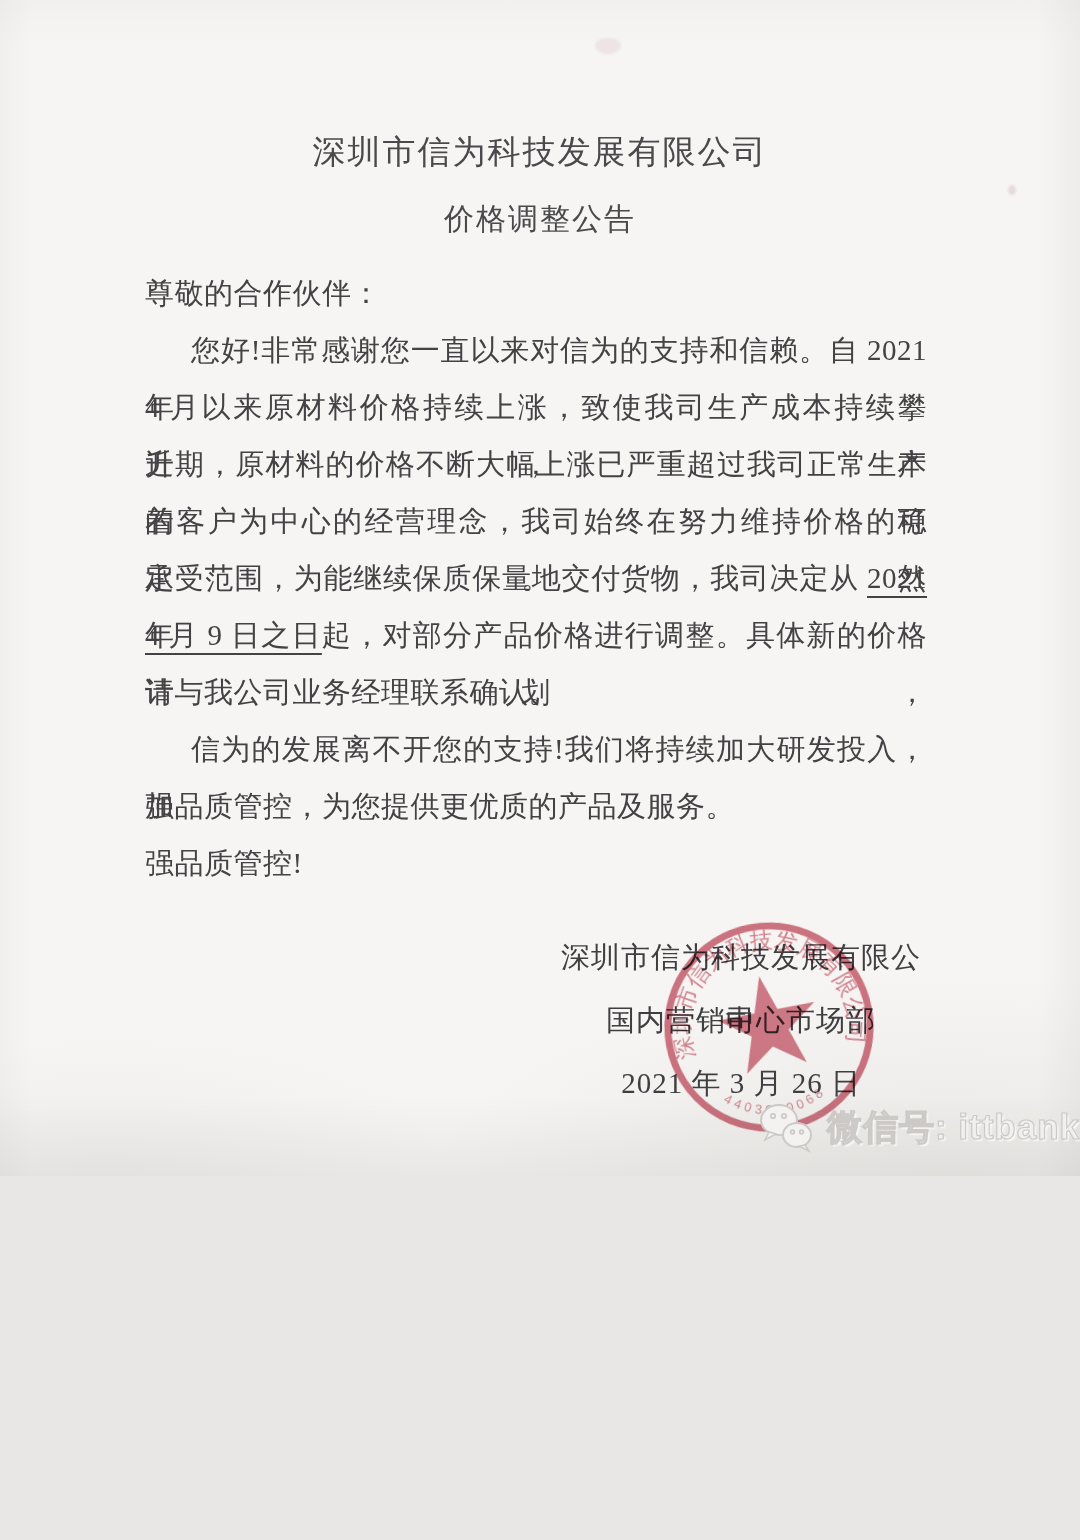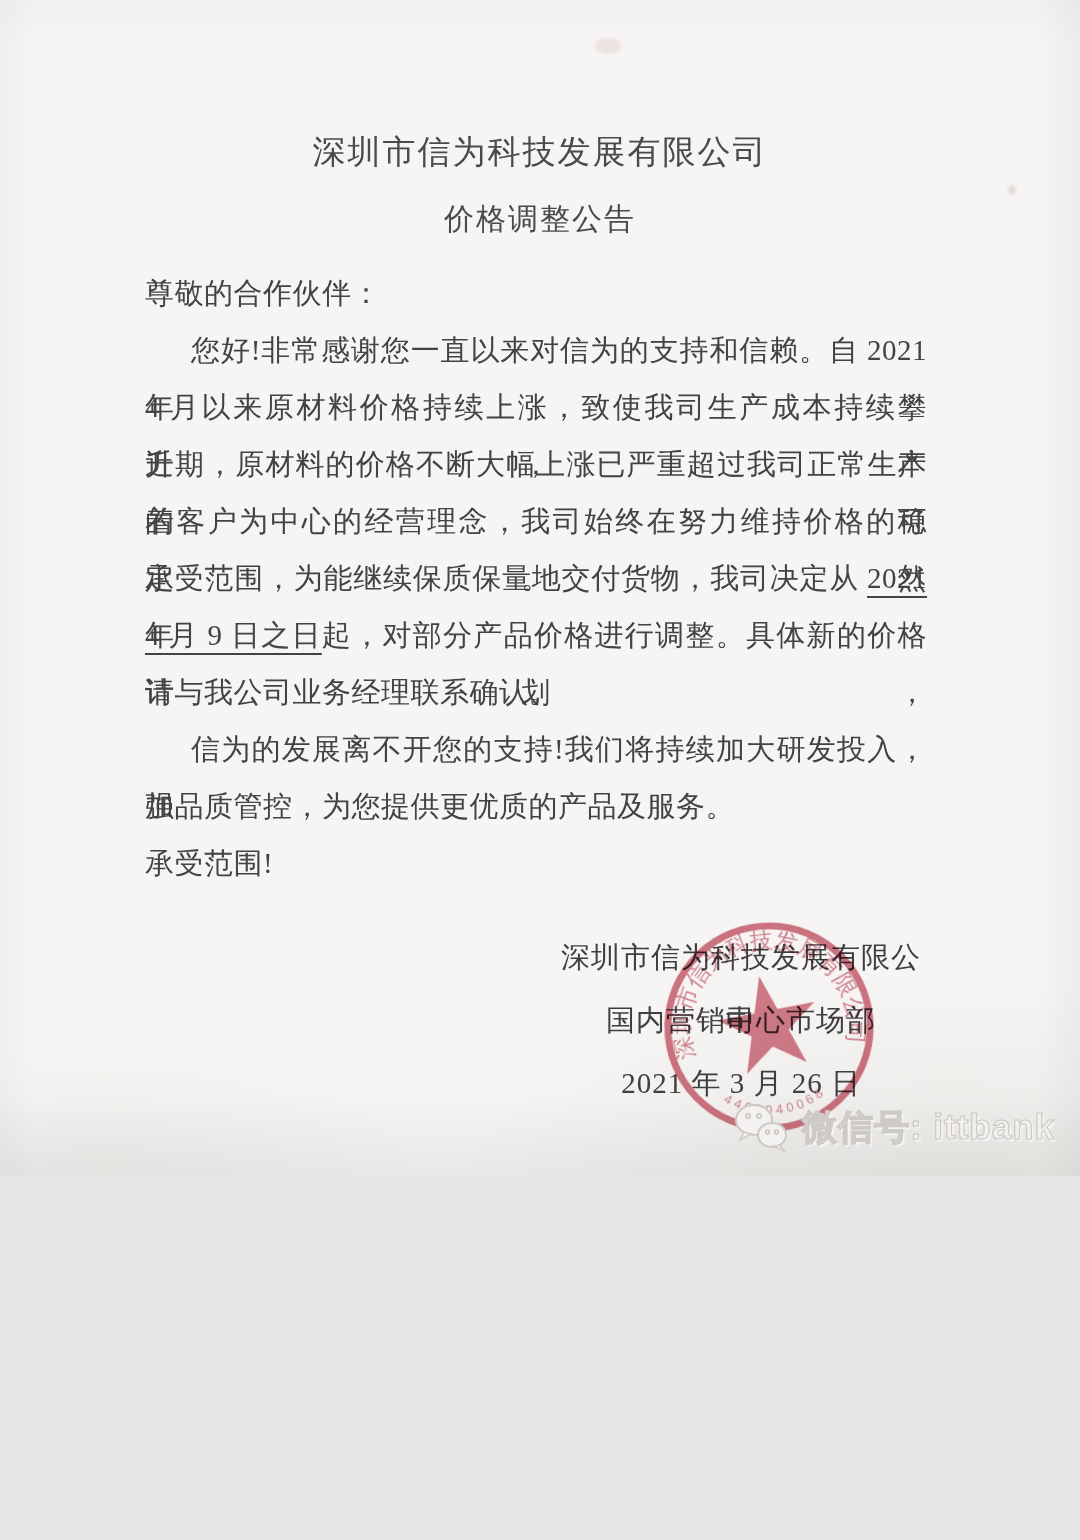--- a/index.html
+++ b/index.html
@@ -44,21 +44,21 @@
   
   .stamp {
     position:absolute; left:650px; top:908px; width:238px; height:238px;
     mix-blend-mode:multiply; opacity:0.92;
     transform:rotate(-5deg);
     filter:blur(0.35px);
   }
 
   
   .watermark {
-    position:absolute; right:25px; bottom:22px;
+    position:absolute; right:0; bottom:22px;
     display:flex; align-items:center; gap:8px;
   }
   .watermark-label {
     font-family:"Liberation Sans","DejaVu Sans",sans-serif;
     font-size:35px; font-weight:bold;
     color:#f2f0ee;
     -webkit-text-stroke:1.2px #ccc9c6;
     text-shadow:2px 2px 2px rgba(255,255,255,0.9), 1px 1px 1px rgba(150,148,145,0.55);
     letter-spacing:1px;
   }
@@ -83,21 +83,21 @@
       <div class="body-line"><span>尊敬的合作伙伴：</span></div>
       <div class="body-line justify indent"><span>您好!非常感谢您一直以来对信为的支持和信赖。自 2021 年</span></div>
       <div class="body-line justify"><span>4 月以来原材料价格持续上涨，致使我司生产成本持续攀升，本</span></div>
       <div class="body-line justify"><span>近期，原材料的价格不断大幅上涨已严重超过我司正常生产的可</span></div>
       <div class="body-line justify"><span>着客户为中心的经营理念，我司始终在努力维持价格的稳定。然</span></div>
       <div class="body-line justify"><span>承受范围，为能继续保质保量地交付货物，我司决定从 </span><span class="u">2021 年</span></div>
       <div class="body-line justify"><span class="u">4 月 9 日之日</span><span>起，对部分产品价格进行调整。具体新的价格计划，</span></div>
       <div class="body-line"><span>请与我公司业务经理联系确认。</span></div>
       <div class="body-line justify indent"><span>信为的发展离不开您的支持!我们将持续加大研发投入，加</span></div>
       <div class="body-line"><span>强品质管控，为您提供更优质的产品及服务。</span></div>
-      <div class="body-line"><span>承受范围!</span></div>
+      <div class="body-line"><span>强品质管控!</span></div>
     </div>
 
   <div class="signature">
     <div class="sig-line">深圳市信为科技发展有限公司</div>
     <div class="sig-line">国内营销中心市场部</div>
     <div class="sig-line">2021 年 3 月 26 日</div>
   </div>
 
   <svg class="stamp" viewBox="0 0 240 240" aria-hidden="true">
     <defs>

